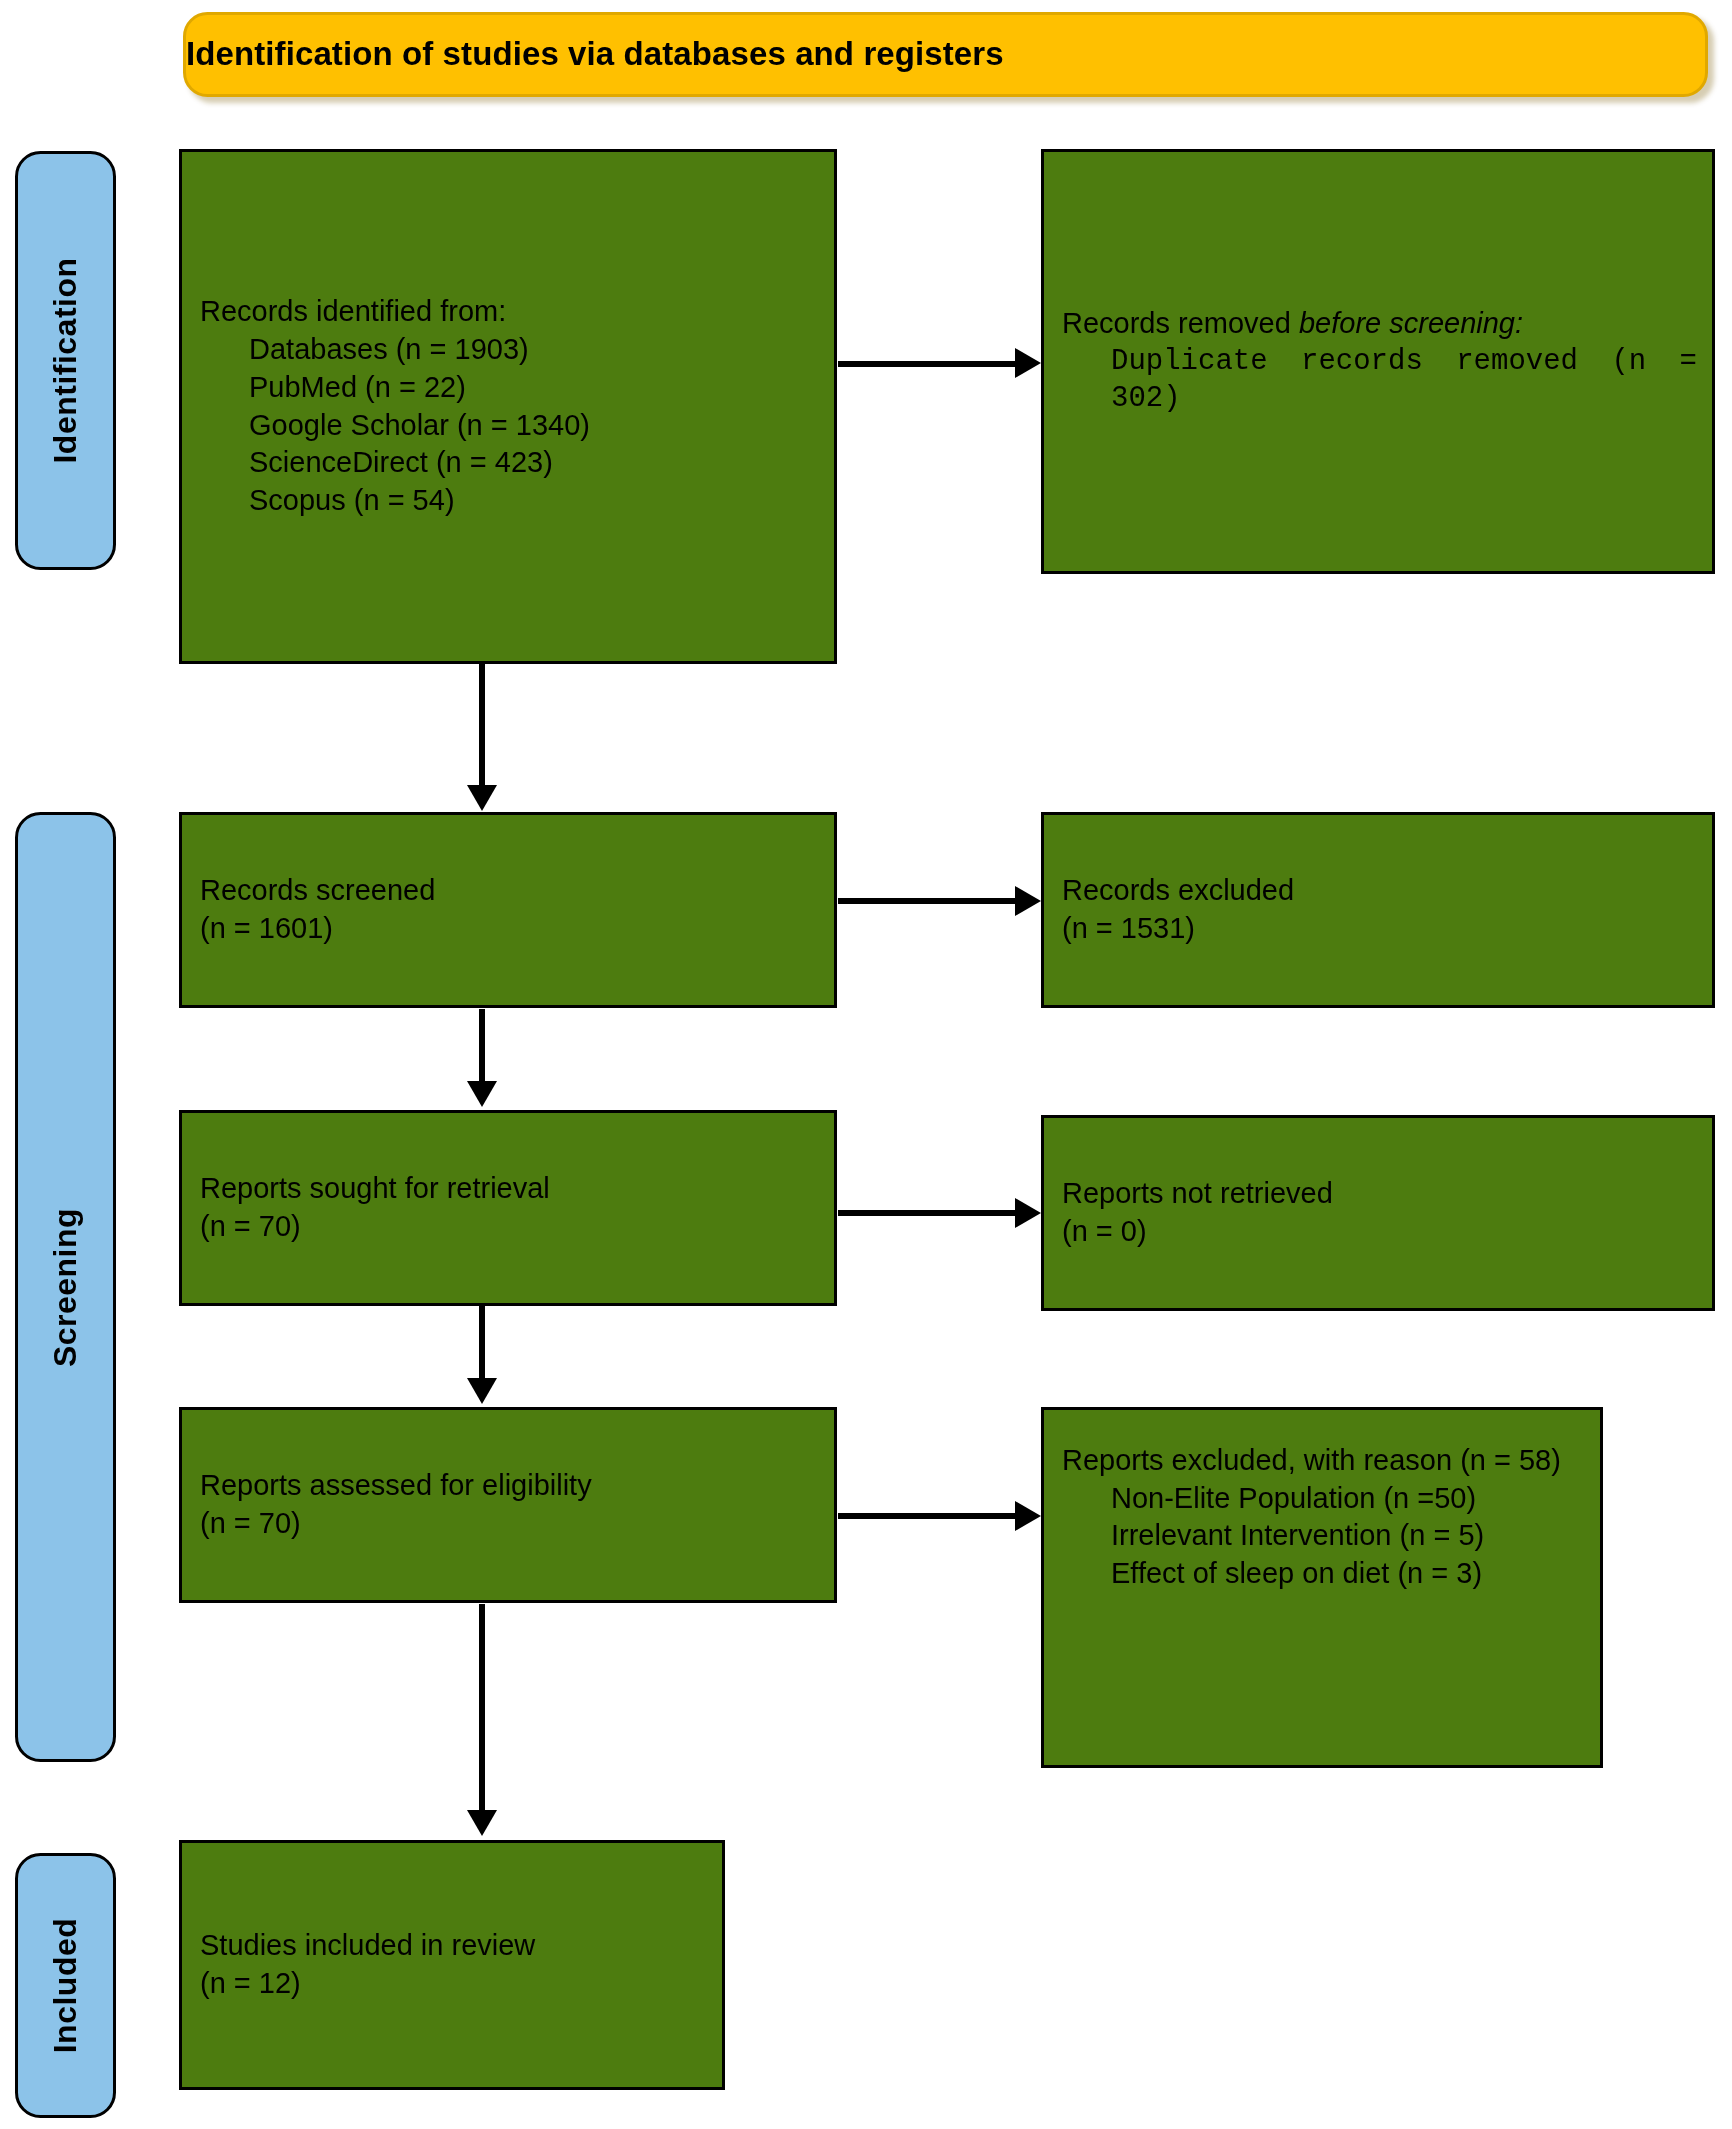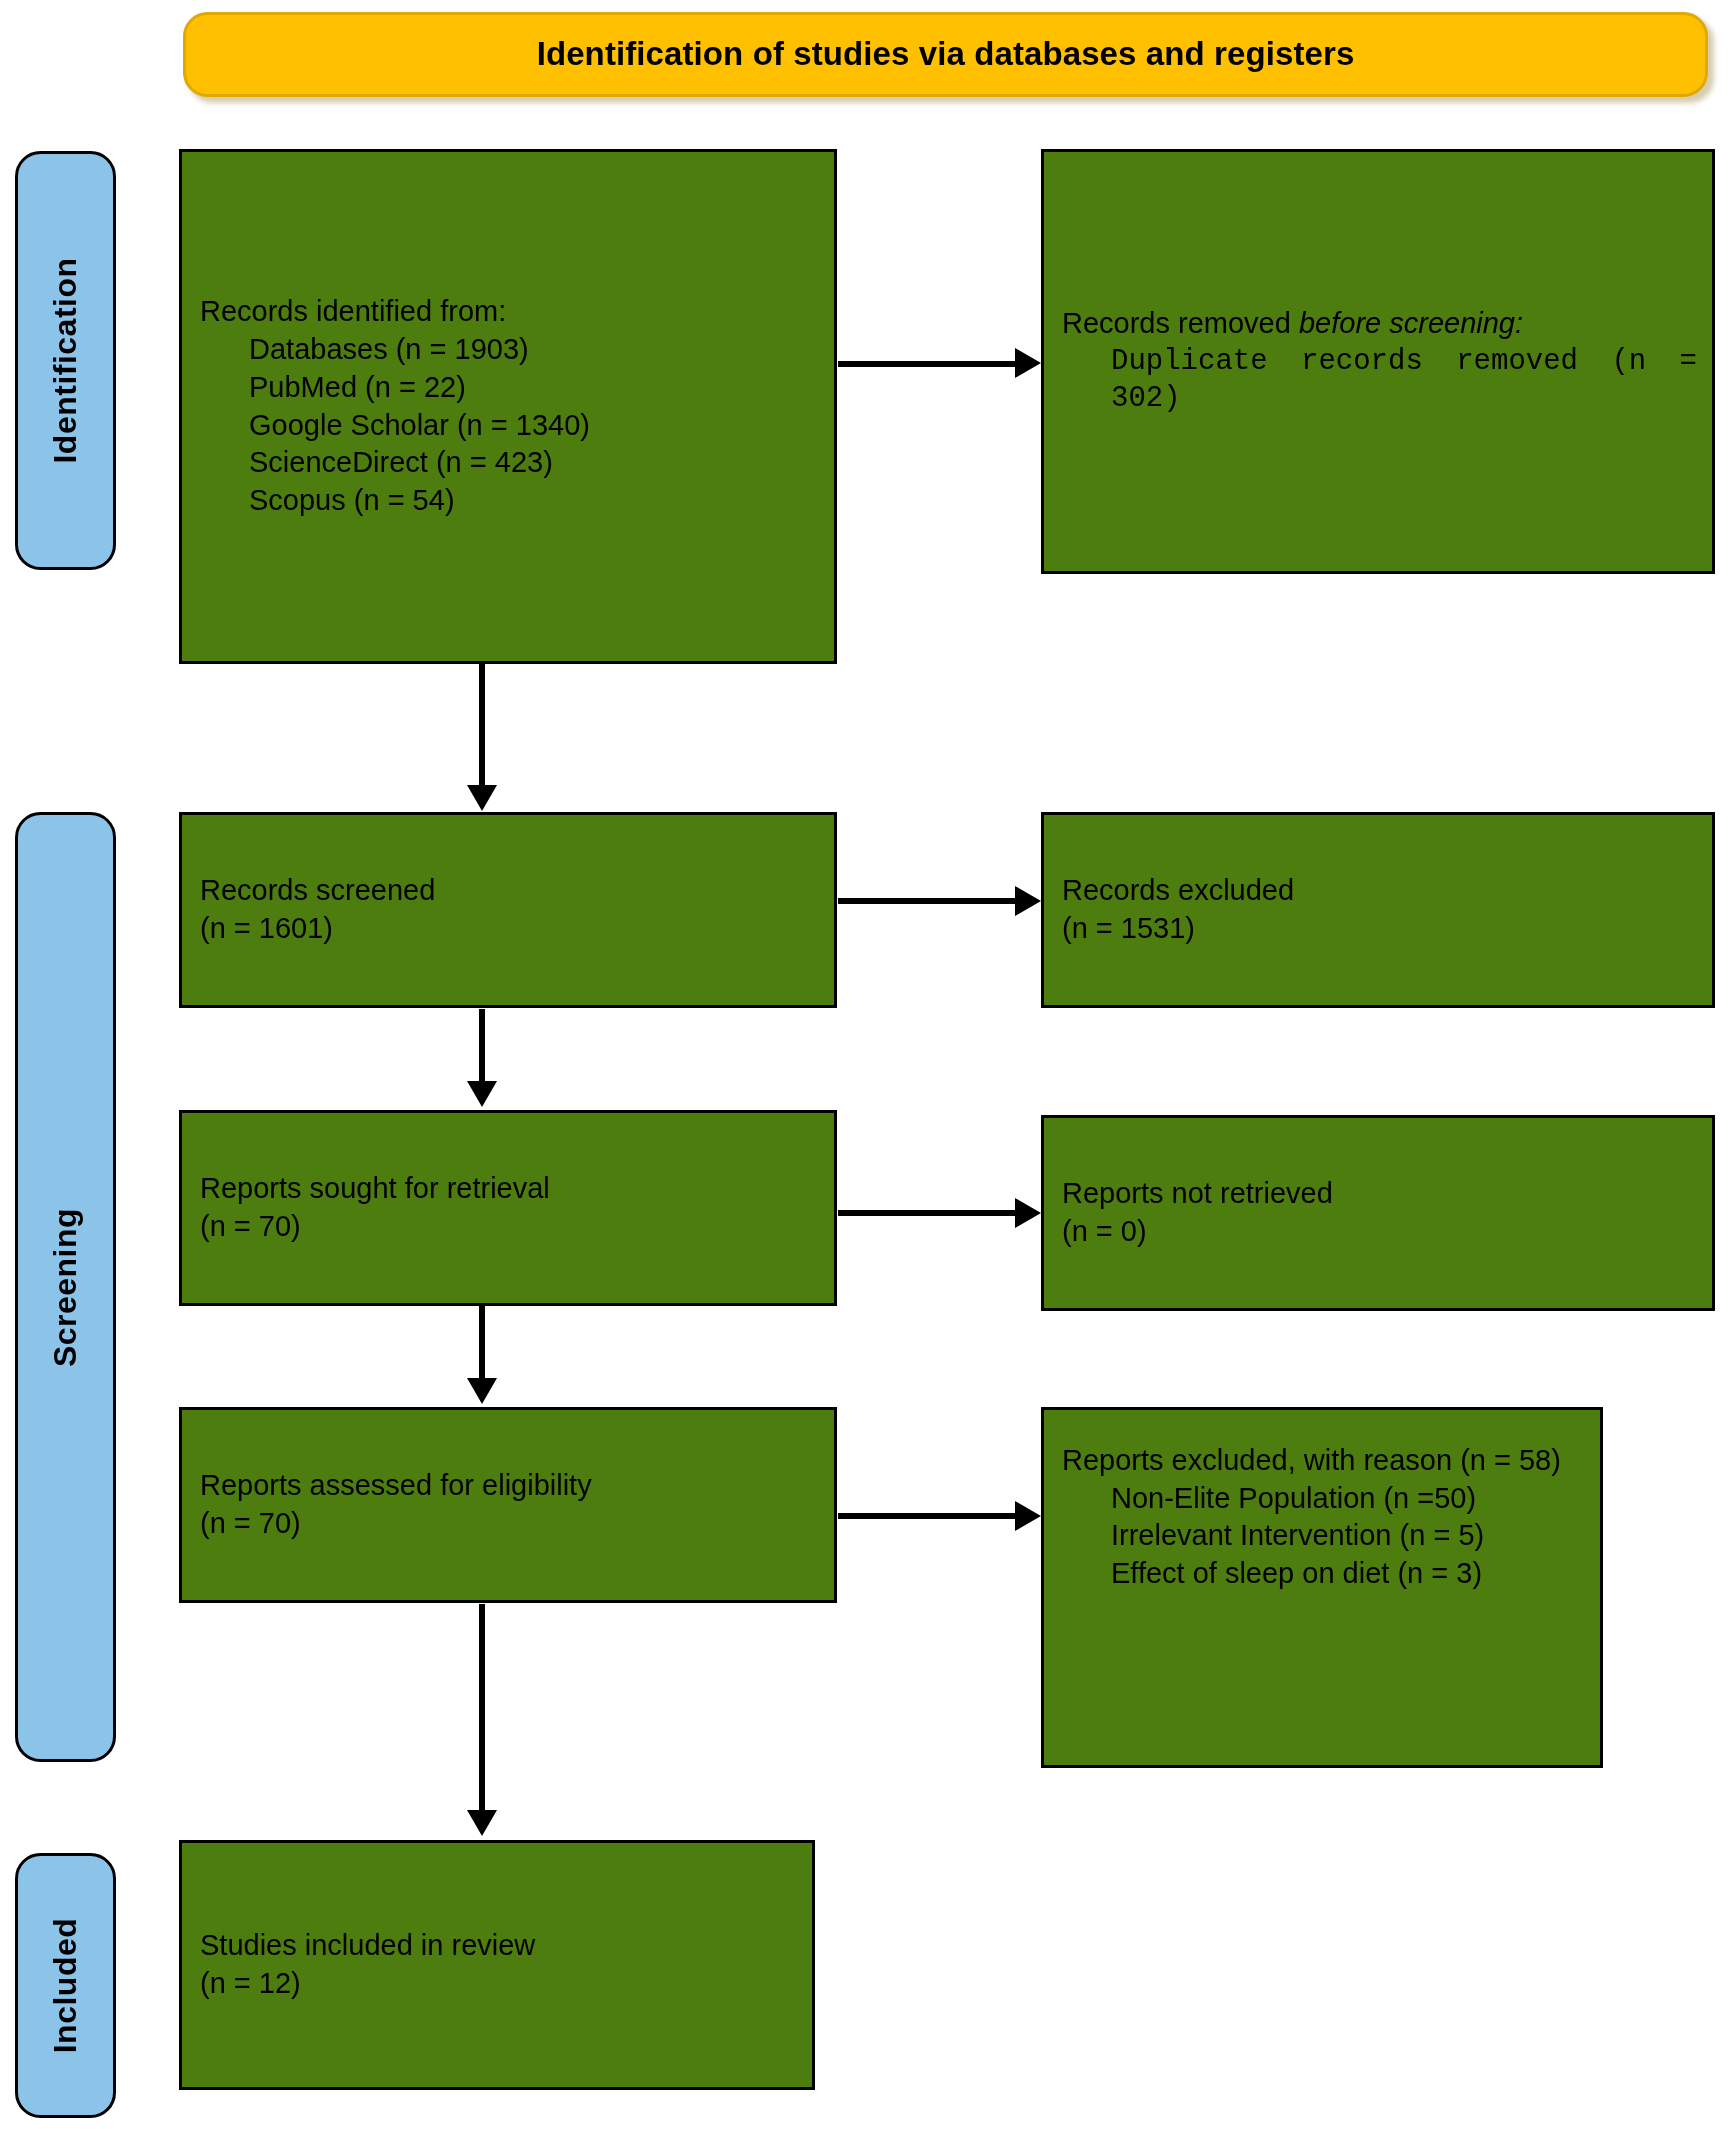--- a/index.html
+++ b/index.html
@@ -25,21 +25,20 @@
   
   .banner {
     position: absolute;
     box-sizing: border-box;
     background: #FFC000;
     border: 3.2px solid #E0A800;
     border-radius: 24.4px;
     box-shadow: 5.3px 5.3px 5.3px rgba(120, 90, 0, 0.30);
     display: flex;
     align-items: center;
-    justify-content: center;
     text-align: center;
   }
   .banner-text {
     font-size: 33px;
     font-weight: bold;
     letter-spacing: 0.1px;
     color: #000000;
     line-height: 1.1;
   }
 
@@ -216,21 +215,21 @@
       <span class="indent-1">Effect of sleep on diet (n = 3)</span>
     </div>
   </div>
 
   <div class="h-shaft" style="left:838px; top:1513px; width:181px;"></div>
   <div class="h-head" style="left:1015px; top:1501px;"></div>
 
   <div class="v-shaft" style="left:479px; top:1604px; height:220px;"></div>
   <div class="v-head" style="left:467px; top:1810px;"></div>
 
-  <div class="box" style="left:179px; top:1840px; width:636px; height:250px;">
+  <div class="box" style="left:179px; top:1840px; width:546px; height:250px;">
     <div class="box-inner">
       <span style="display:block">Studies included in review</span>
       <span style="display:block">(n = 12)</span>
     </div>
   </div>
 
 </div>
 
 
 </body></html>

